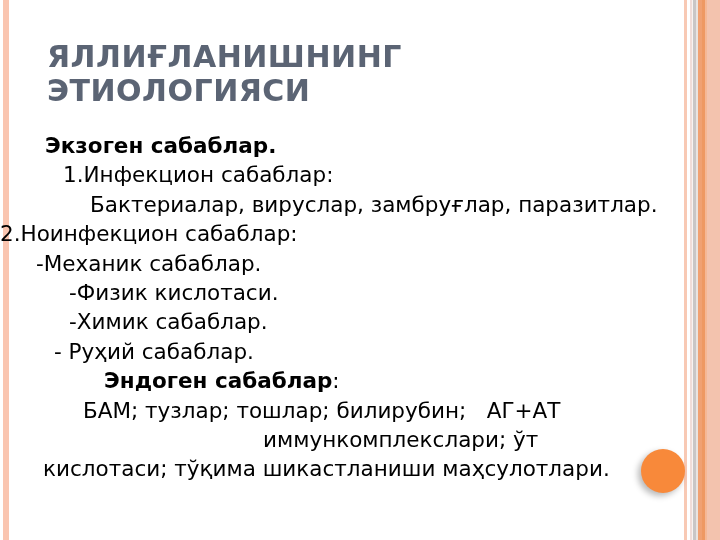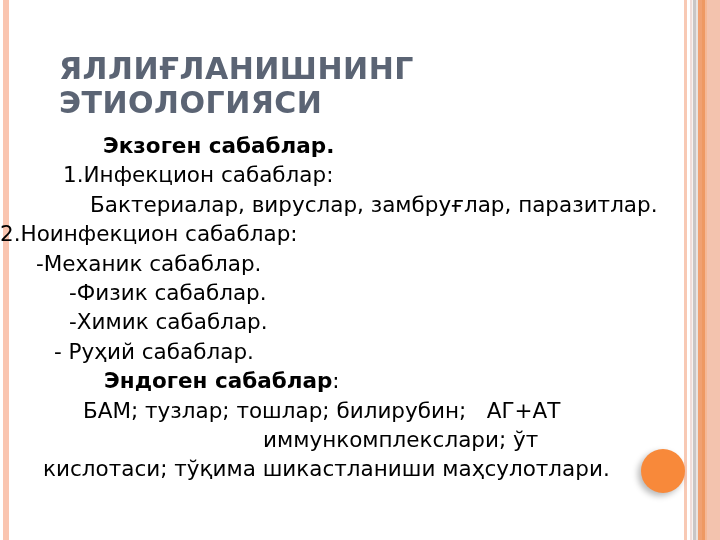--- a/index.html
+++ b/index.html
@@ -52,21 +52,21 @@
     width: 44px;
     height: 44px;
     border-radius: 50%;
     background: #f8893a;
     box-shadow: -3px 3px 6px rgba(0,0,0,0.28);
   }
   .title {
     position: absolute;
     left: 43px;
     top: 36px;
-    margin: 16px;
+    margin: 4px;
     font-family: "DejaVu Sans", sans-serif;
     font-weight: bold;
     font-size: 30px;
     line-height: 34px;
     letter-spacing: 0.5px;
     color: #5b6474;
   }
   .title .tl { display: block; }
   .body-text {
     position: absolute;
@@ -92,26 +92,26 @@
   <div class="stripe-left"></div>
   <div class="stripe-right"></div>
   <div class="number-circle"></div>
 
   <h1 class="title">
     <span class="tl">ЯЛЛИҒЛАНИШНИНГ</span>
     <span class="tl">ЭТИОЛОГИЯСИ</span>
   </h1>
 
   <div class="body-text">
-    <div class="line bold" style="padding-left:103px">Экзоген сабаблар.</div>
+    <div class="line bold" style="padding-left:45px">Экзоген сабаблар.</div>
     <div class="line" style="padding-left:63px">1.Инфекцион сабаблар:</div>
     <div class="line" style="padding-left:90px">Бактериалар, вируслар, замбруғлар, паразитлар.</div>
     <div class="line" style="">2.Ноинфекцион сабаблар:</div>
     <div class="line" style="padding-left:36px">-Механик сабаблар.</div>
-    <div class="line" style="padding-left:69px">-Физик сабаблар.</div>
+    <div class="line" style="padding-left:69px">-Физик кислотаси.</div>
     <div class="line" style="padding-left:69px">-Химик сабаблар.</div>
     <div class="line" style="padding-left:54px">- Руҳий сабаблар.</div>
     <div class="line" style="padding-left:104px"><b>Эндоген сабаблар</b><span>:</span></div>
     <div class="line" style="padding-left:83px">БАМ; тузлар; тошлар; билирубин;   АГ+АТ</div>
     <div class="line" style="padding-left:263px">иммункомплекслари; ўт</div>
     <div class="line" style="padding-left:43px">кислотаси; тўқима шикастланиши маҳсулотлари.</div>
   </div>
 
 </div>
 

